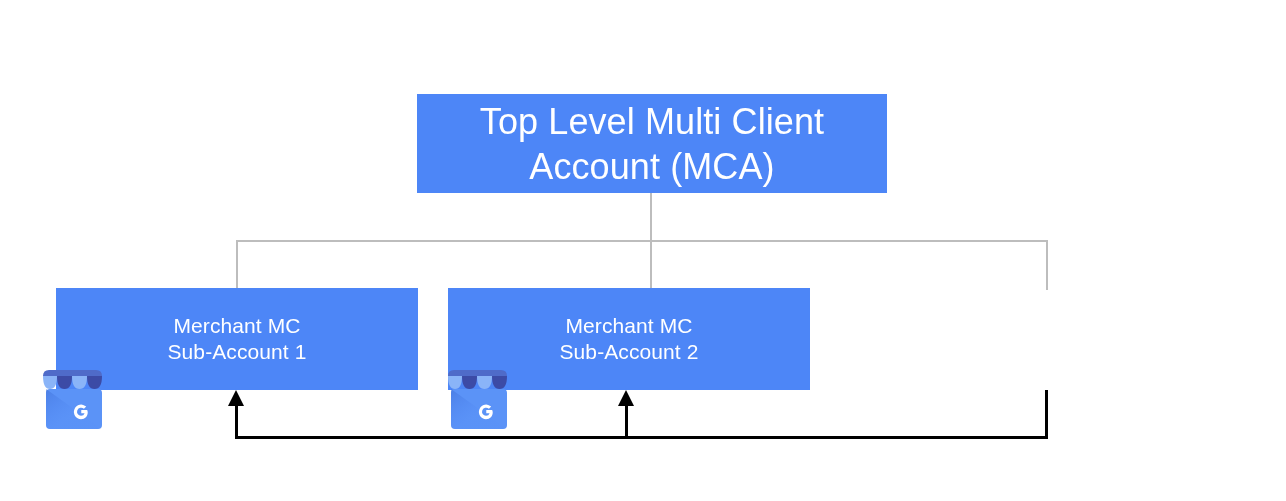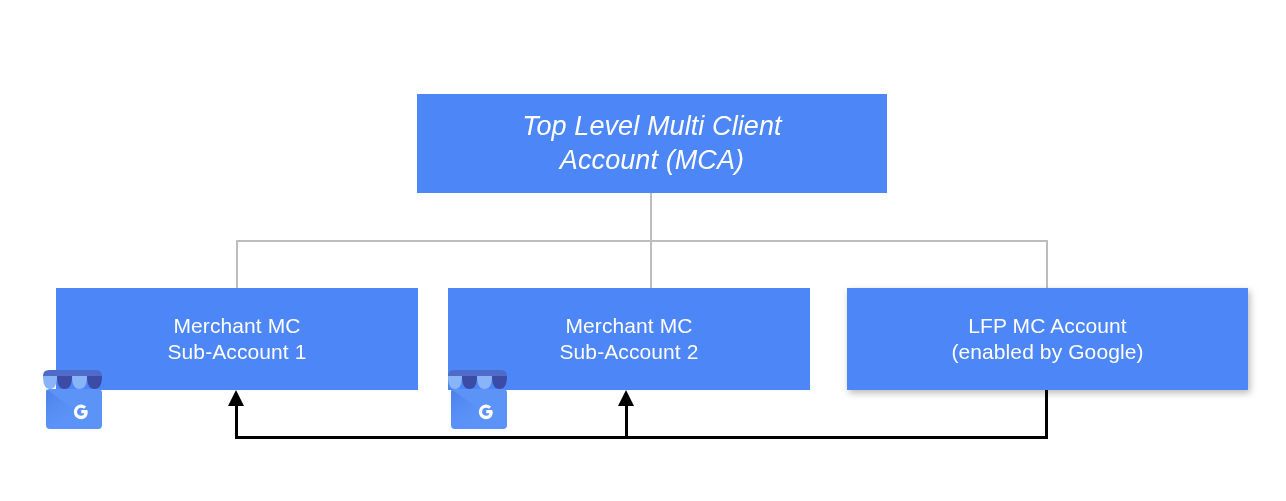--- a/index.html
+++ b/index.html
@@ -38,22 +38,21 @@
     display: block;
     width: 100%;
     white-space: pre-line;
   }
 
   #node-mca {
     left: 417px;
     top: 94px;
     width: 470px;
     height: 99px;
-    font-size: 27px;
-    font-style: italic;
+    font-size: 36px;
   }
   #node-sub1 {
     left: 56px;
     top: 288px;
     width: 362px;
     height: 102px;
     font-size: 21px;
   }
   #node-sub2 {
     left: 448px;
@@ -139,24 +138,20 @@
   <div class="node" id="node-sub1">
     <span class="node-text">Merchant MC
 Sub-Account 1</span>
   </div>
 
   <div class="node" id="node-sub2">
     <span class="node-text">Merchant MC
 Sub-Account 2</span>
   </div>
 
-  <div class="node" id="node-lfp">
-    <span class="node-text">LFP MC Account
-(enabled by Google)</span>
-  </div>
 
   <div class="flow flow-h" id="flow-bottom"></div>
   <div class="flow flow-v" id="flow-riser-r"></div>
   <div class="flow flow-v" id="flow-riser-a"></div>
   <div class="flow flow-v" id="flow-riser-b"></div>
   <div class="arrowhead" id="arrowhead-a"></div>
   <div class="arrowhead" id="arrowhead-b"></div>
 
   <svg class="gbp-icon" id="gbp-icon-1" viewBox="0 0 72 68">
     <defs>

